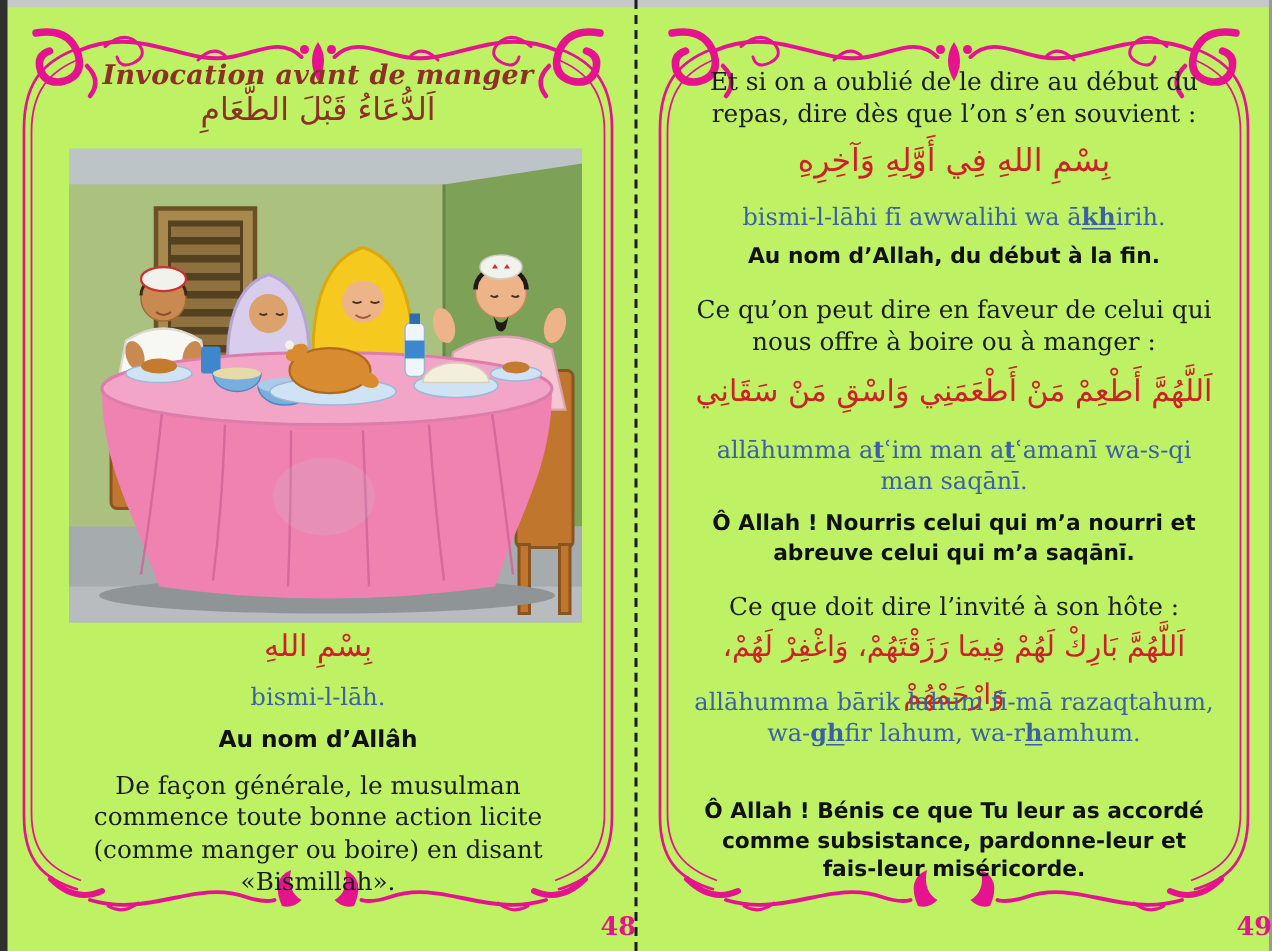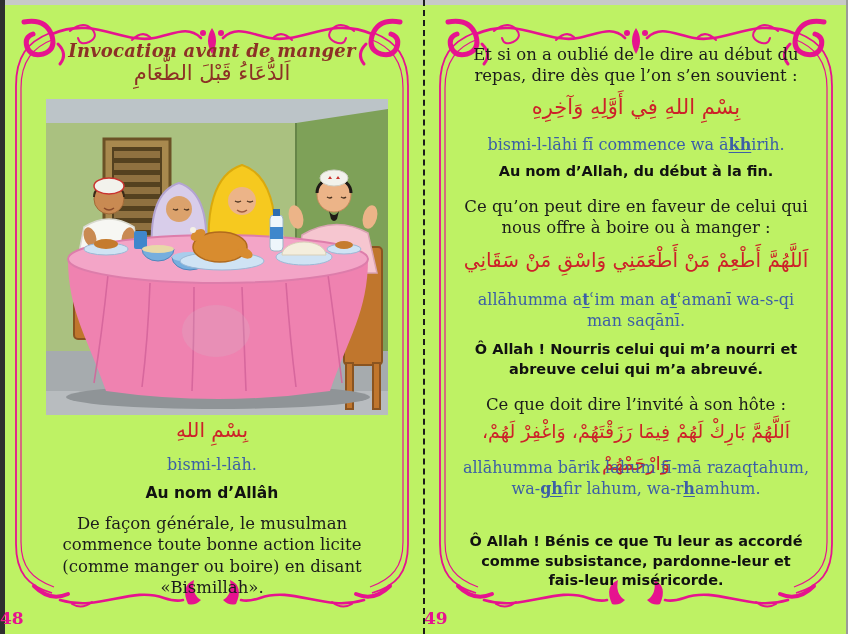--- a/index.html
+++ b/index.html
@@ -14,21 +14,21 @@
   .frame{position:absolute;left:0;top:0;pointer-events:none;}
   .blk{position:absolute;text-align:center;}
   .title-fr{font-style:italic;font-weight:700;font-size:18px;color:#8c3126;letter-spacing:.2px;}
   .title-ar{font-family:"DejaVu Sans",sans-serif;font-size:21px;color:#8c3126;direction:rtl;}
   .ar{font-family:"DejaVu Sans",sans-serif;color:#cd2129;direction:rtl;}
   .trans{font-size:16px;color:#3d5fa6;line-height:1.3;}
   .trans .u{text-decoration:underline;text-underline-offset:2px;font-weight:bold;}
   .boldit{font-family:"DejaVu Sans",sans-serif;font-weight:700;
           font-size:14.5px;line-height:1.35;color:#111;}
   .body-fr{font-size:16.5px;line-height:1.3;color:#1c1c1c;}
-  .pagenum{position:absolute;bottom:6px;left:0;width:424px;text-align:left;
+  .pagenum{position:absolute;bottom:6px;left:0;width:424px;text-align:right;
            font-weight:700;font-size:17px;color:#e6138f;}
   .illus{position:absolute;left:46px;top:99px;}
 </style>
 </head>
 <body>
 
 <svg width="0" height="0" style="position:absolute">
   <defs>
     <g id="pgframe">
 
@@ -216,28 +216,28 @@
   </div>
 
   <div class="page right">
     <svg class="frame" width="424" height="634" viewBox="0 0 424 634">
         <use href="#pgframe"></use>
       </svg>
 
     <div class="blk body-fr" style="left:28px;right:28px;top:44px">Et si on a oublié de le dire au début du repas, dire dès que l’on s’en souvient :</div>
 
     <div class="blk ar" style="left:28px;right:28px;top:95px;font-size:21px">بِسْمِ اللهِ فِي أَوَّلِهِ وَآخِرِهِ</div>
-    <div class="blk trans" style="left:28px;right:28px;top:135px"><span>bismi-l-lāhi fī commence wa ā</span><span class="u">kh</span><span>irih.</span></div>
+    <div class="blk trans" style="left:28px;right:28px;top:135px"><span>bismi-l-lāhi fī awwalihi wa ā</span><span class="u">kh</span><span>irih.</span></div>
     <div class="blk boldit" style="left:28px;right:28px;top:162px">Au nom d’Allah, du début à la fin.</div>
 
     <div class="blk body-fr" style="left:34px;right:34px;top:196px">Ce qu’on peut dire en faveur de celui qui nous offre à boire ou à manger :</div>
 
     <div class="blk ar" style="left:28px;right:28px;top:248px;font-size:20px">اَللَّهُمَّ أَطْعِمْ مَنْ أَطْعَمَنِي وَاسْقِ مَنْ سَقَانِي</div>
     <div class="blk trans" style="left:38px;right:38px;top:290px"><span>allāhumma a</span><span class="u">t</span><span>ʿim man a</span><span class="u">t</span><span>ʿamanī wa-s-qi man saqānī.</span></div>
-    <div class="blk boldit" style="left:46px;right:46px;top:340px">Ô Allah ! Nourris celui qui m’a nourri et abreuve celui qui m’a abreuvé.</div>
+    <div class="blk boldit" style="left:46px;right:46px;top:340px">Ô Allah ! Nourris celui qui m’a nourri et abreuve celui qui m’a saqānī.</div>
 
     <div class="blk body-fr" style="left:28px;right:28px;top:394px">Ce que doit dire l’invité à son hôte :</div>
 
     <div class="blk ar" style="left:28px;right:28px;top:420px;font-size:19px">اَللَّهُمَّ بَارِكْ لَهُمْ فِيمَا رَزَقْتَهُمْ، وَاغْفِرْ لَهُمْ،</div>
     <div class="blk ar" style="left:28px;right:28px;top:452px;font-size:19px">وَارْحَمْهُمْ</div>
     <div class="blk trans" style="left:34px;right:34px;top:458px"><span>allāhumma bārik lahum fī-mā razaqtahum, wa-</span><span class="u">gh</span><span>fir lahum, wa-r</span><span class="u">h</span><span>amhum.</span></div>
     <div class="blk boldit" style="left:40px;right:40px;top:532px">Ô Allah ! Bénis ce que Tu leur as accordé comme subsistance, pardonne-leur et fais-leur miséricorde.</div>
 
     <div class="pagenum">49</div>
   </div>

